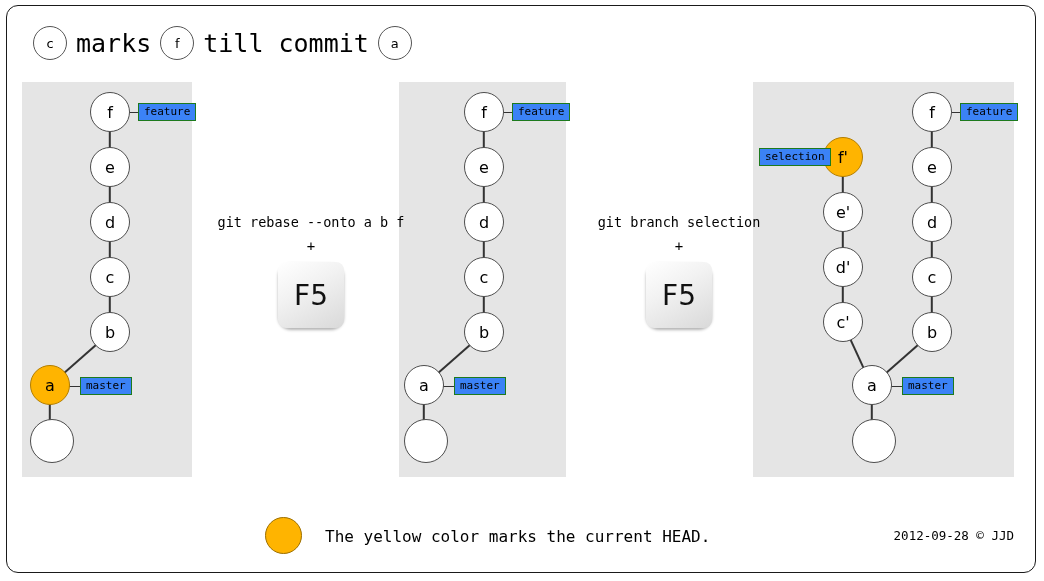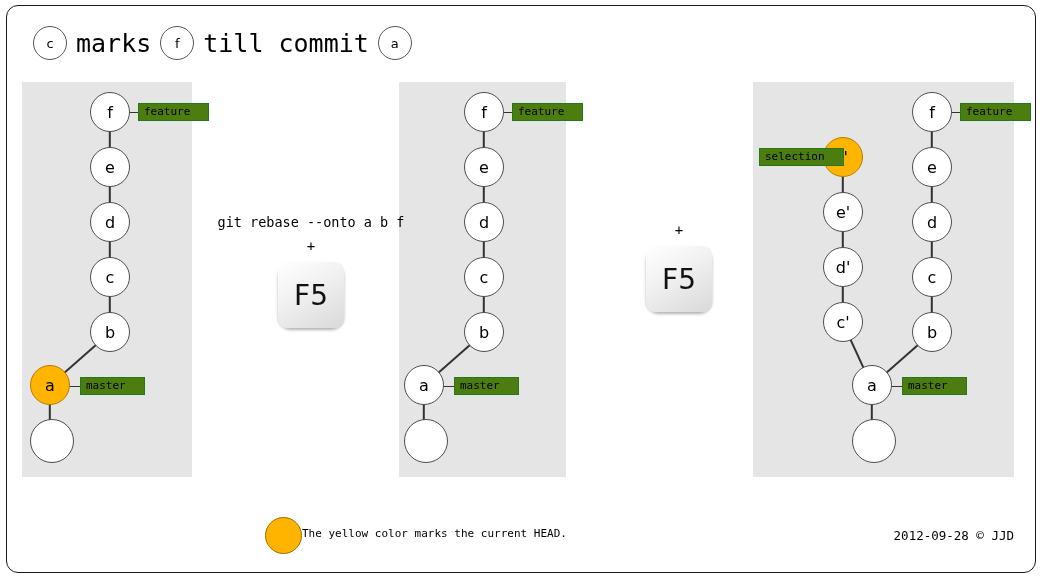--- a/index.html
+++ b/index.html
@@ -98,26 +98,26 @@
   .edge {
     position: absolute;
     background: #333333;
     z-index: 1;
     transform-origin: 0 50%;
     height: 1.6px;
   }
   
   .blabel {
     position: absolute;
-    background: #4d7c0f;
+    background: #3b82f6;
     border: 1.5px solid #1d7a1d;
     color: #000000;
     font-family: "DejaVu Sans Mono", "Liberation Mono", monospace;
     font-size: 11px;
-    padding: 2px 18px 3px 5px;
+    padding: 2px 5px 3px 5px;
     line-height: 11px;
     box-sizing: border-box;
     z-index: 4;
     white-space: nowrap;
   }
   .ltick {
     position: absolute;
     height: 1.4px;
     background: #333333;
     z-index: 2;
@@ -164,24 +164,24 @@
     top: 517px;
     width: 37px;
     height: 37px;
     border-radius: 50%;
     background: #ffb400;
     border: 1.3px solid #9c6f00;
     box-sizing: border-box;
   }
   .legend-text {
     position: absolute;
-    left: 302px;
+    left: 325px;
     top: 527px;
     font-family: "DejaVu Sans Mono", "Liberation Mono", monospace;
-    font-size: 11px;
+    font-size: 16px;
     color: #000000;
     white-space: nowrap;
   }
   .copyright {
     position: absolute;
     right: 30px;
     top: 528px;
     font-family: "DejaVu Sans Mono", "Liberation Mono", monospace;
     font-size: 12.5px;
     color: #000000;
@@ -272,20 +272,21 @@
 
   <div id="cmd-layer">
       <div class="cmdblock" style="left: 196px; top: 214px; width: 190px;">
         <div class="cmdtext">git rebase --onto a b f</div>
         <div class="plus">+</div>
         <div class="keycap">
           <div class="keycap-inner">F5</div>
         </div>
       </div>
       <div class="cmdblock" style="left: 574px; top: 214px; width: 170px;">
+        <div class="cmdtext">git branch selection</div>
         <div class="plus">+</div>
         <div class="keycap">
           <div class="keycap-inner">F5</div>
         </div>
       </div>
     </div>
 
   <div class="legend-dot"></div>
   <div class="legend-text">The yellow color marks the current HEAD.</div>
   <div class="copyright">2012-09-28 © JJD</div>

